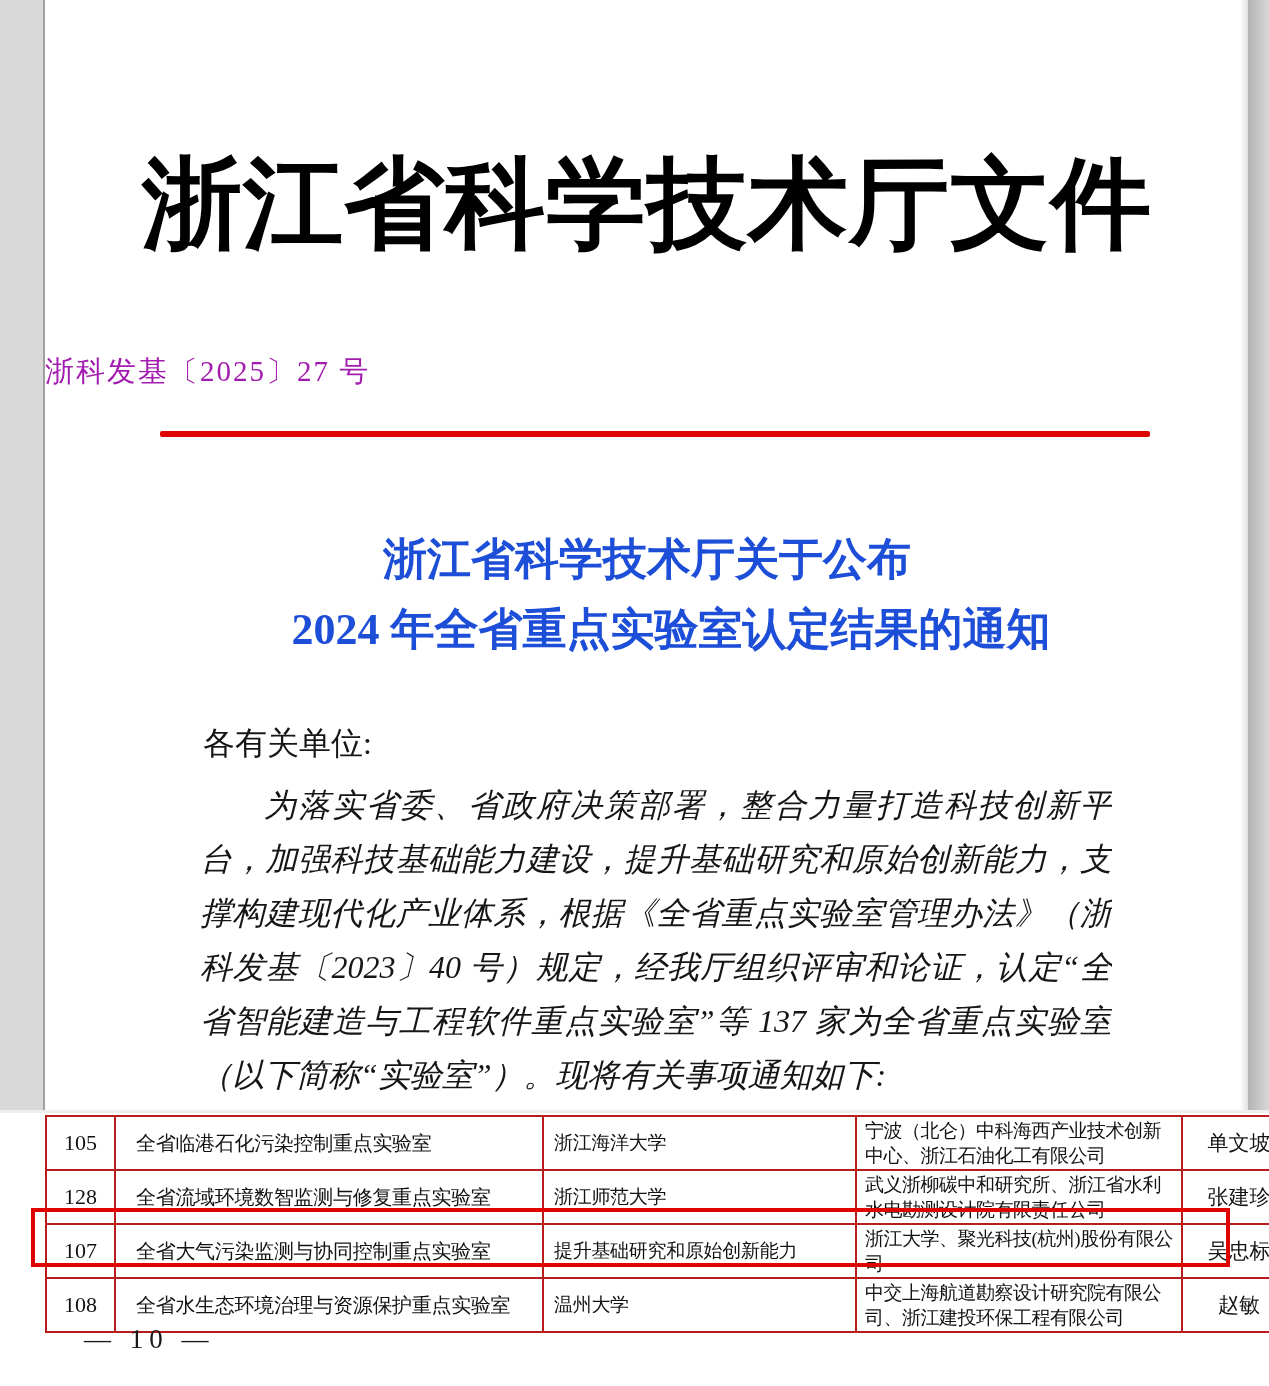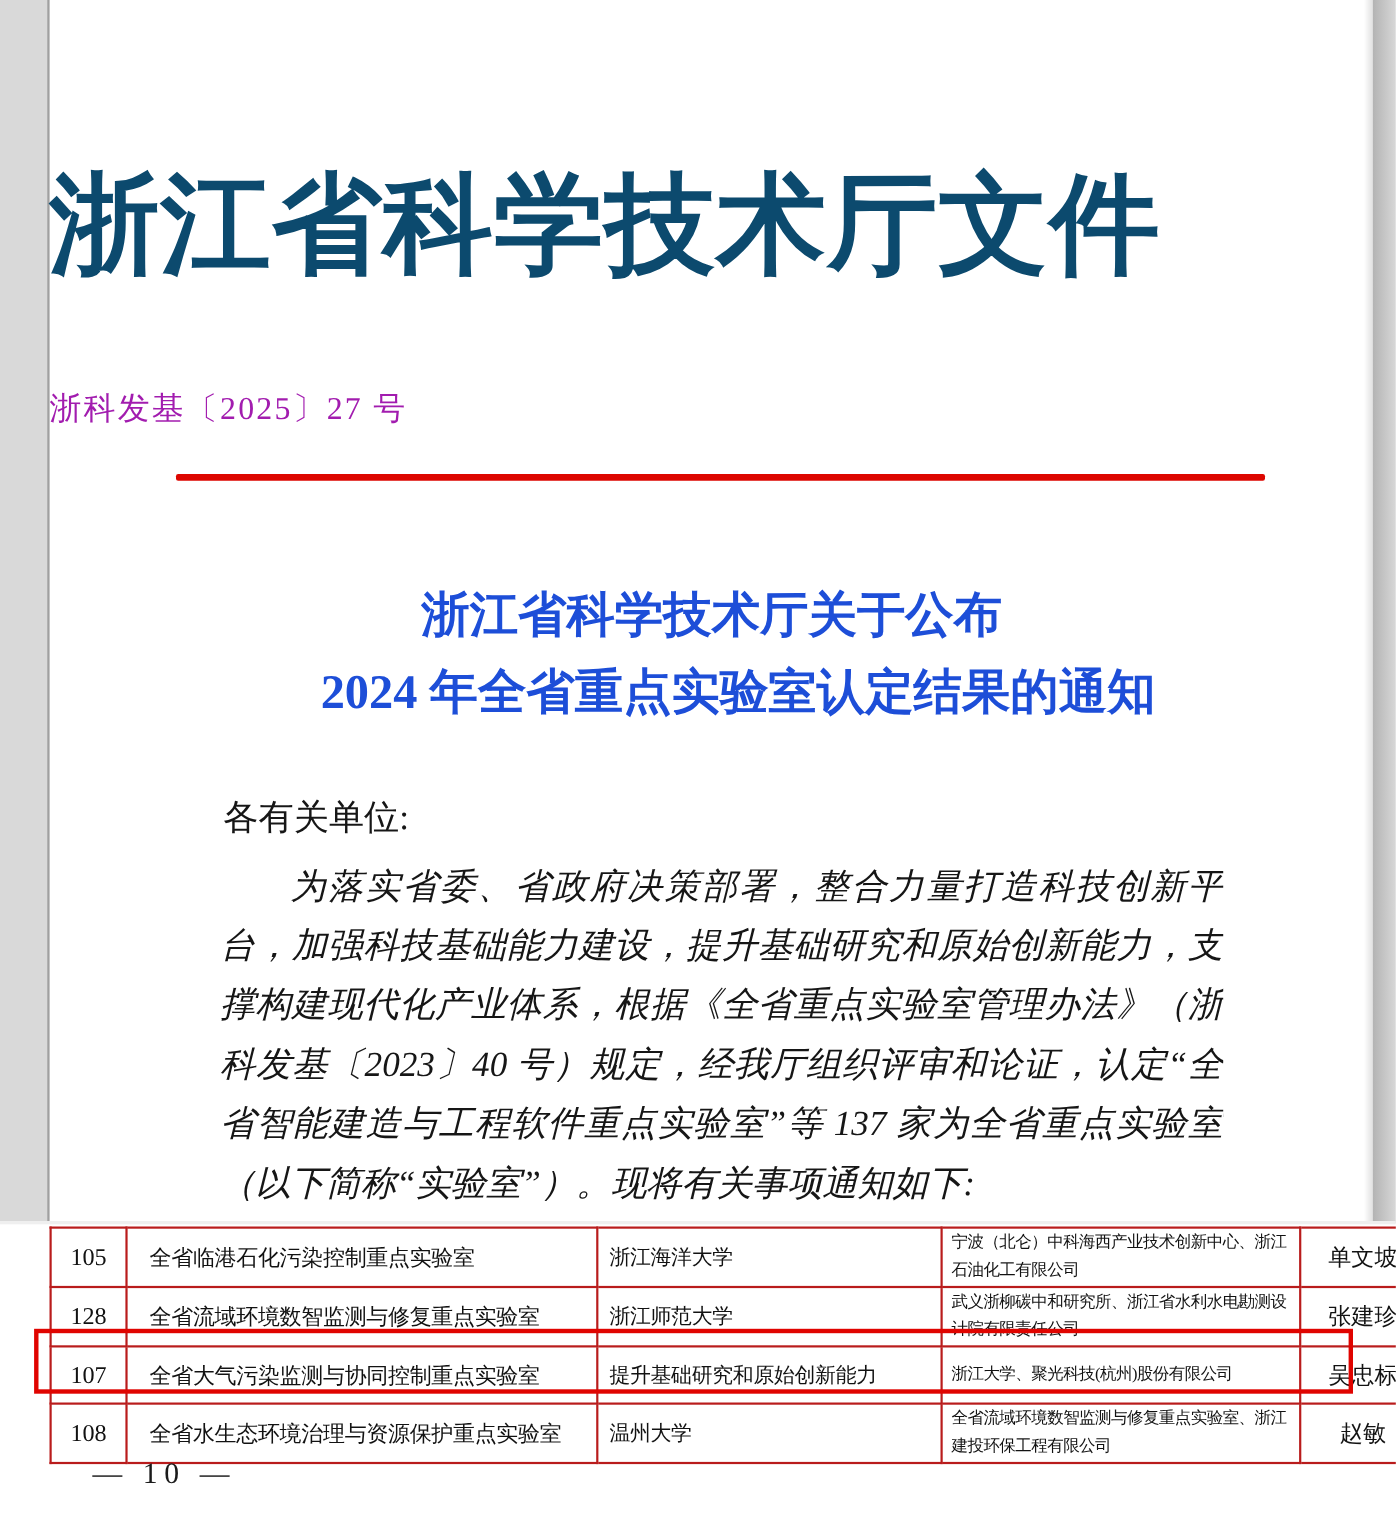--- a/index.html
+++ b/index.html
@@ -24,21 +24,22 @@
     position:absolute;right:21px;top:0;width:8px;height:1112px;
     background:linear-gradient(to right,rgba(255,255,255,0),rgba(0,0,0,0.12));
   }
   .seam{
     position:absolute;left:0;top:1110px;width:1269px;height:3px;
     background:#efefef;
   }
   
   .letterhead{
     position:absolute;left:45px;top:138px;width:1204px;
-    font-size:100px;font-weight:bold;color:#0c4a6e;
+    text-align:center;
+    font-size:100px;font-weight:bold;color:#000000;
     letter-spacing:1px;white-space:nowrap;
   }
   .doc-number{
     position:absolute;left:45px;top:352px;width:1204px;
     text-align:left;font-size:29px;color:#a21caf;
     letter-spacing:2px;white-space:nowrap;
   }
   .red-rule{
     position:absolute;left:160px;top:431px;width:990px;height:6px;
     background:#dd0600;border-radius:2px;
@@ -67,21 +68,21 @@
   }
   .labs-table td{
     border:2px solid #b91c1c;
     overflow:hidden;vertical-align:middle;
     color:#121212;
   }
   .labs-table tr{height:52px;}
   td.c-no{width:65px;text-align:center;font-size:22px;}
   td.c-lab{width:400px;font-size:20px;padding:0 6px 0 20px;white-space:nowrap;letter-spacing:-0.3px;}
   td.c-host{width:285px;font-size:19px;padding:0 16px 0 10px;white-space:nowrap;letter-spacing:-0.3px;}
-  td.c-partner{width:310px;font-size:15px;line-height:25px;padding:1px 6px 1px 8px;letter-spacing:-0.5px;margin-left:36px;}
+  td.c-partner{width:310px;font-size:19px;line-height:25px;padding:1px 6px 1px 8px;letter-spacing:-0.5px;margin-left:36px;}
   td.c-director{width:110px;text-align:center;font-size:21px;}
   .highlight-box{
     position:absolute;left:31px;top:1208px;width:1199px;height:59px;
     border:4px solid #e00400;box-sizing:border-box;
     background:transparent;pointer-events:none;
   }
   .page-number{
     position:absolute;left:84px;top:1324px;
     font-size:27px;color:#1a1a1a;letter-spacing:6px;white-space:nowrap;
   }
@@ -129,21 +130,21 @@
         <td class="c-no">107</td>
         <td class="c-lab">全省大气污染监测与协同控制重点实验室</td>
         <td class="c-host">提升基础研究和原始创新能力</td>
         <td class="c-partner">浙江大学、聚光科技(杭州)股份有限公司</td>
         <td class="c-director">吴忠标</td>
       </tr>
       <tr>
         <td class="c-no">108</td>
         <td class="c-lab">全省水生态环境治理与资源保护重点实验室</td>
         <td class="c-host">温州大学</td>
-        <td class="c-partner">全省流域环境数智监测与修复重点实验室、浙江建投环保工程有限公司</td>
+        <td class="c-partner">中交上海航道勘察设计研究院有限公司、浙江建投环保工程有限公司</td>
         <td class="c-director">赵敏</td>
       </tr>
     </tbody>
   </table>
 
   <div class="highlight-box"></div>
 
   <div class="page-number">— 10 —</div>
 
 </div>

